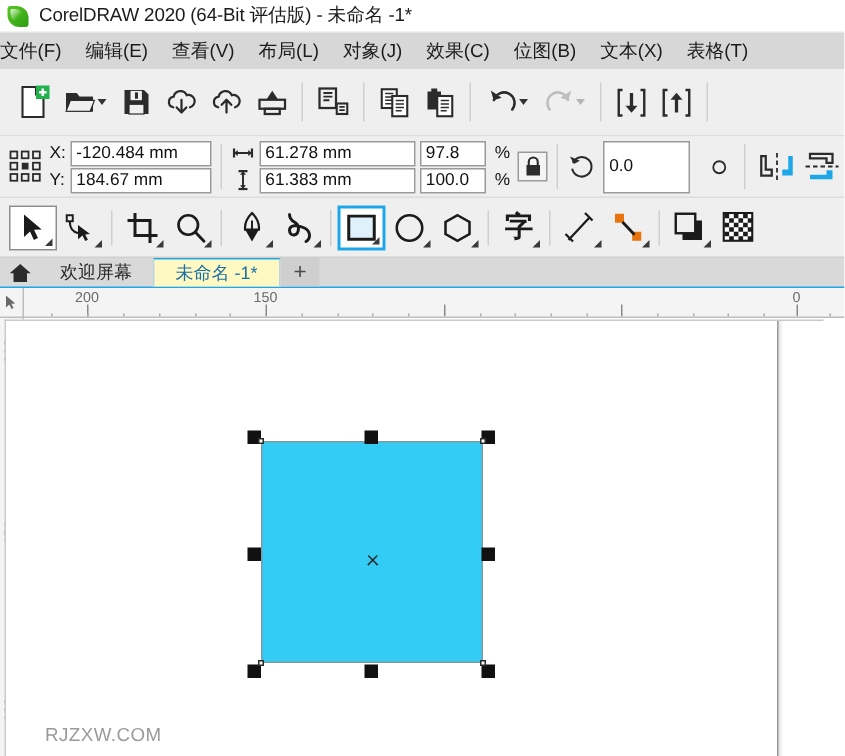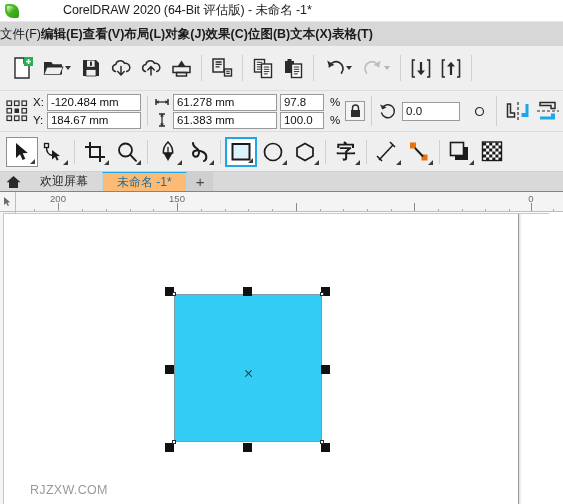--- a/index.html
+++ b/index.html
@@ -10,21 +10,20 @@
     background: #ffffff;
   }
   #app { position: relative; width: 563px; height: 504px; }
 
   
   .titlebar {
     position: absolute; left: 0; top: 0; width: 563px; height: 22px;
     background: #ffffff;
     display: flex; align-items: center;
     border-bottom: 1px solid #e6e6e6;
-    gap: 37px;
   }
   .app-logo {
     width: 14px; height: 14px; margin-left: 5px; margin-right: 7px;
     position: relative; flex: none;
   }
   .app-logo .leaf {
     position: absolute; left: 0; top: 0; width: 14px; height: 14px;
     background: linear-gradient(135deg,#56c924 0%,#2f9d10 100%);
     border-radius: 2px 8px 2px 8px;
   }
@@ -42,21 +41,21 @@
   
   .menubar {
     position: absolute; left: 0; top: 22px; width: 563px; height: 24px;
     background: #d7d7d7;
     display: flex; align-items: center;
   }
   .menu-item {
     font-size: 12.5px; color: #1b1b1b; white-space: nowrap;
     padding: 2px 0; cursor: default;
   }
-  .menu-item + .menu-item { margin-left: 0; font-weight: bold; }
+  .menu-item + .menu-item { margin-left: 16px; }
   .menu-item:first-child { margin-left: 0; }
 
   
   .toolbar {
     position: absolute; left: 0; top: 46px; width: 563px; height: 45px;
     background: #efefef;
     display: flex; align-items: center;
     border-bottom: 1px solid #dcdcdc;
   }
   .tb-btn {
@@ -108,21 +107,21 @@
   .field {
     height: 17px; border: 1px solid #9a9a9a; background: #ffffff;
     font-size: 11.5px; color: #111; line-height: 15px;
     padding: 0 3px; display: flex; align-items: center;
     font-family: "Liberation Sans", sans-serif;
   }
   .field + .field { margin-top: 1px; }
   .f-xy { width: 94px; }
   .f-wh { width: 104px; }
   .f-pct { width: 44px; }
-  .f-rot { width: 72px; height: 19px; }
+  .f-rot { width: 72px; height: 35px; }
   .wh-icons {
     display: flex; flex-direction: column; justify-content: center;
     height: 36px; width: 16px; margin-right: 3px; flex: none;
     align-items: center;
   }
   .wh-icons div { height: 18px; display: flex; align-items: center; justify-content: center; }
   .pct-col {
     display: flex; flex-direction: column; justify-content: center;
     height: 36px; margin-left: 2px; flex: none;
   }
@@ -174,21 +173,21 @@
   .home-tab {
     width: 26px; display: flex; align-items: center; justify-content: center;
     flex: none;
   }
   .dtab {
     display: flex; align-items: center; justify-content: center;
     padding: 0 14px; font-size: 12px; color: #2a2a2a;
     white-space: nowrap; flex: none; cursor: default;
   }
   .dtab.active {
-    background: #fdba74; color: #1a6fa5;
+    background: #fef9c3; color: #1a6fa5;
     border-left: 1px solid #b9d6e7; border-right: 1px solid #b9d6e7;
     border-top: 1px solid #1ea7e8;
   }
   .dtab.plus {
     padding: 0 9px; font-size: 15px; color: #4a4a4a;
     background: #cfcfcf;
   }
 
   
   .hruler {

